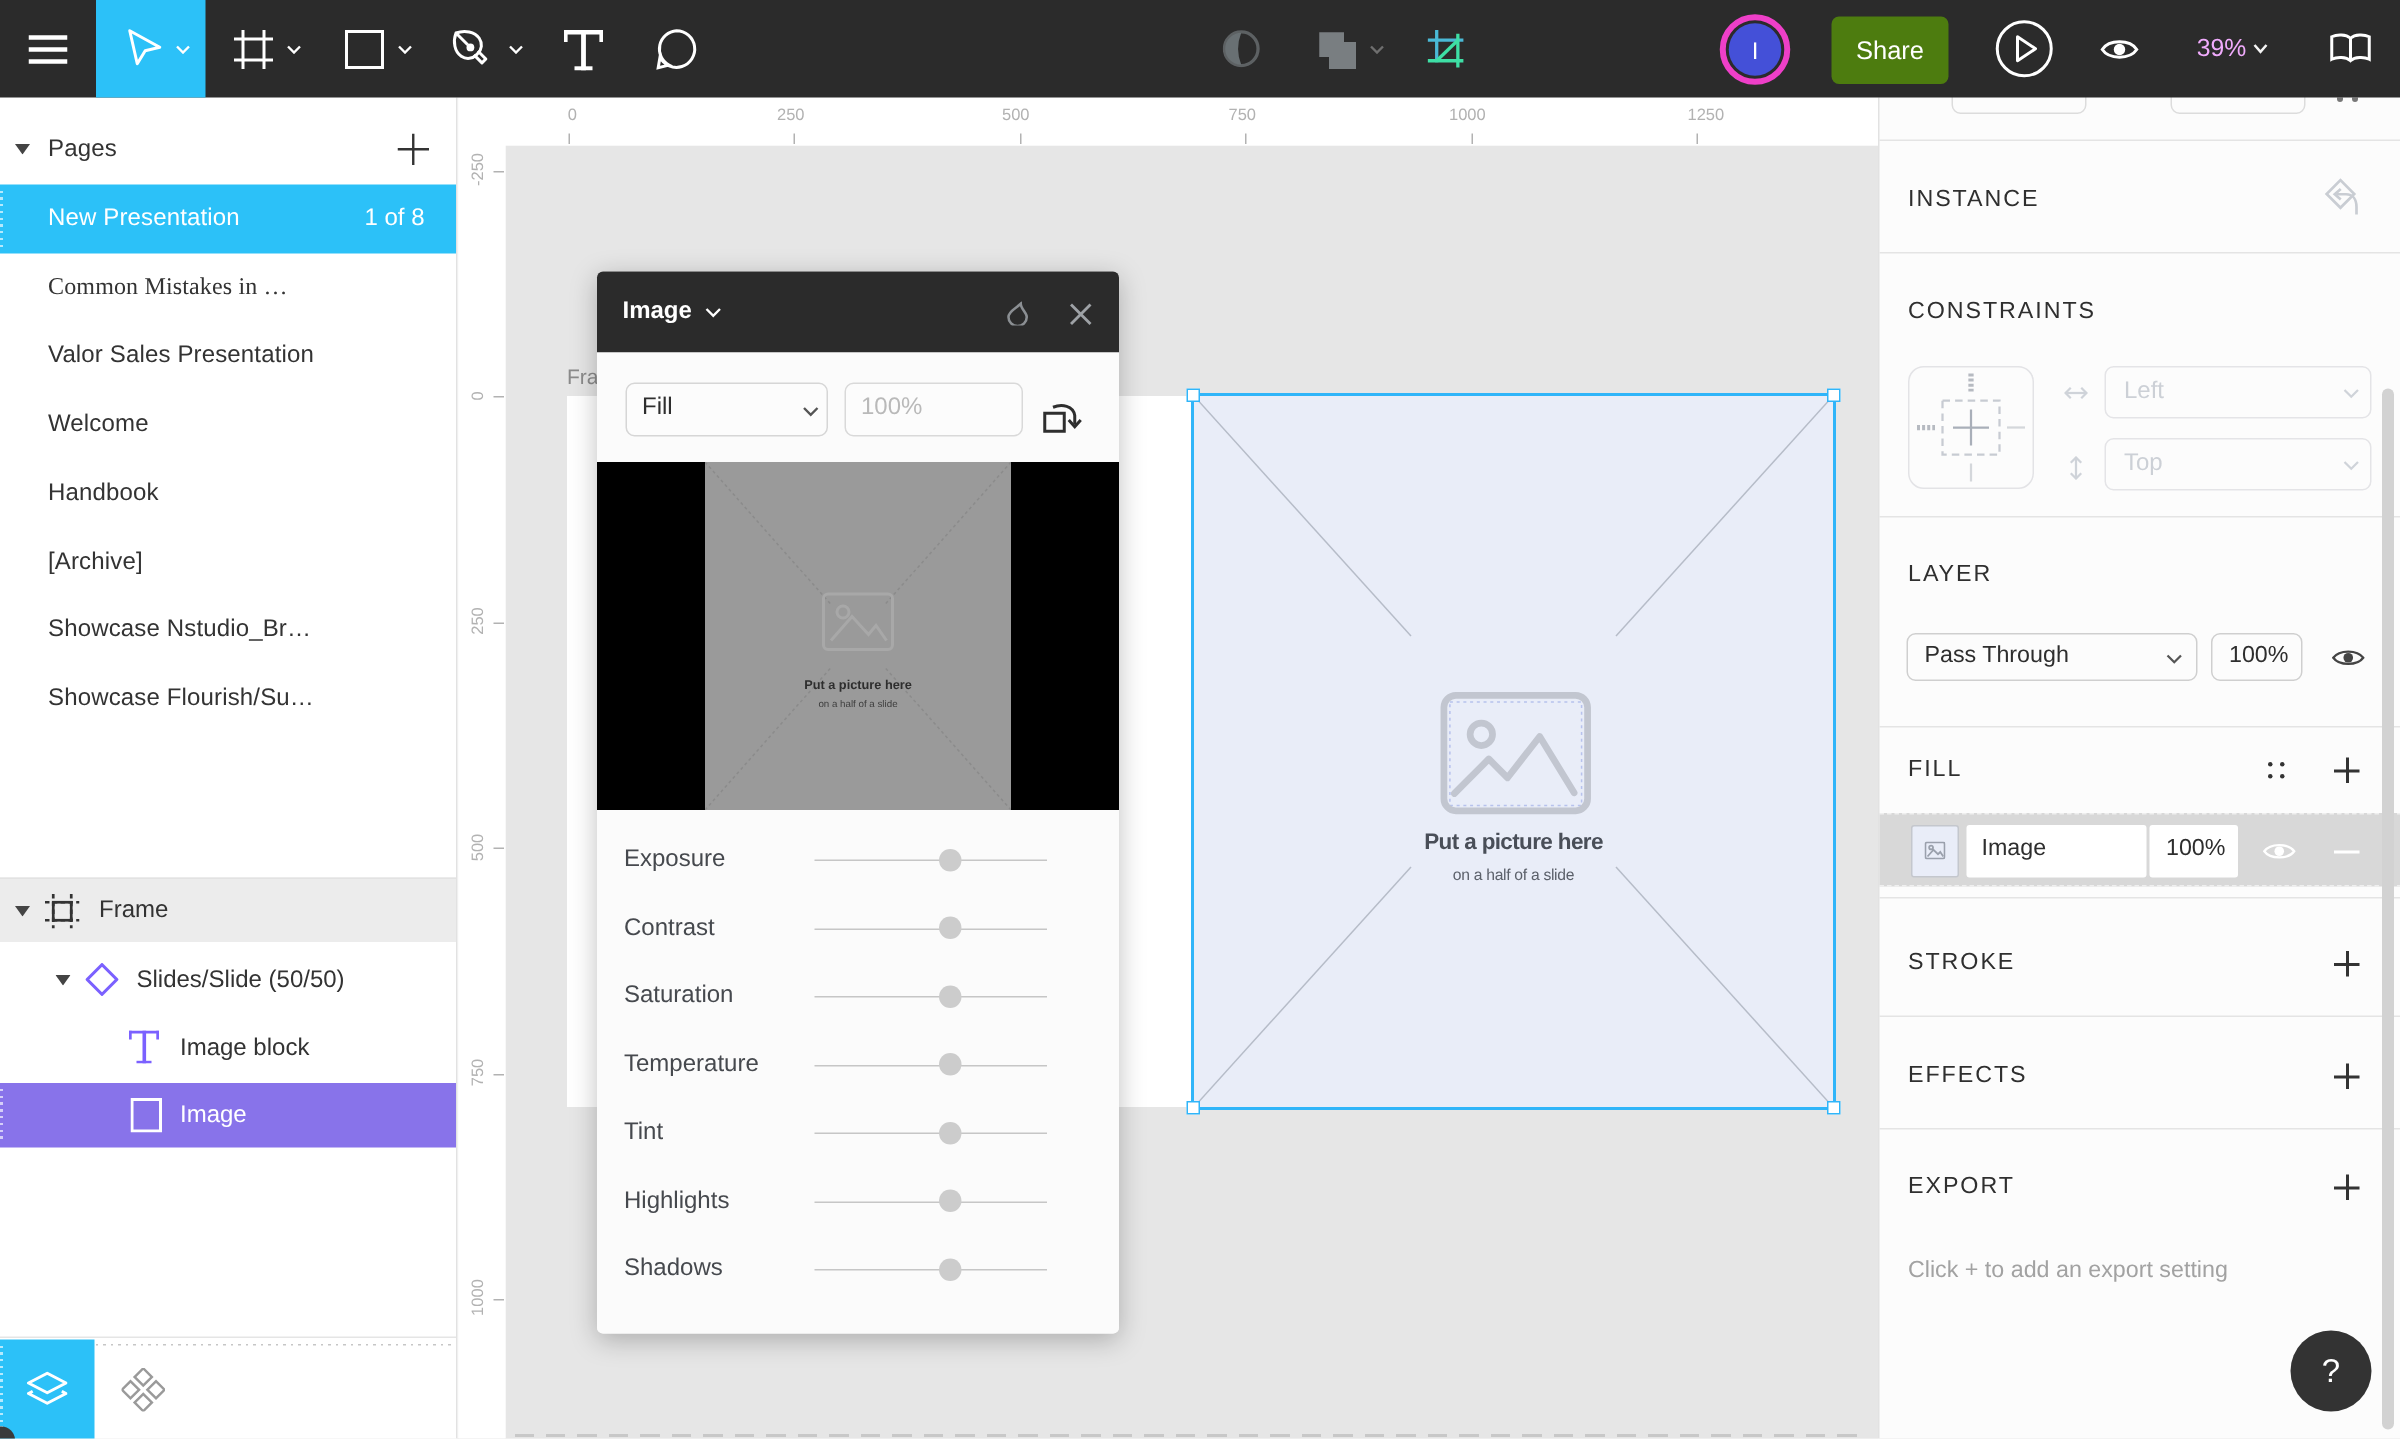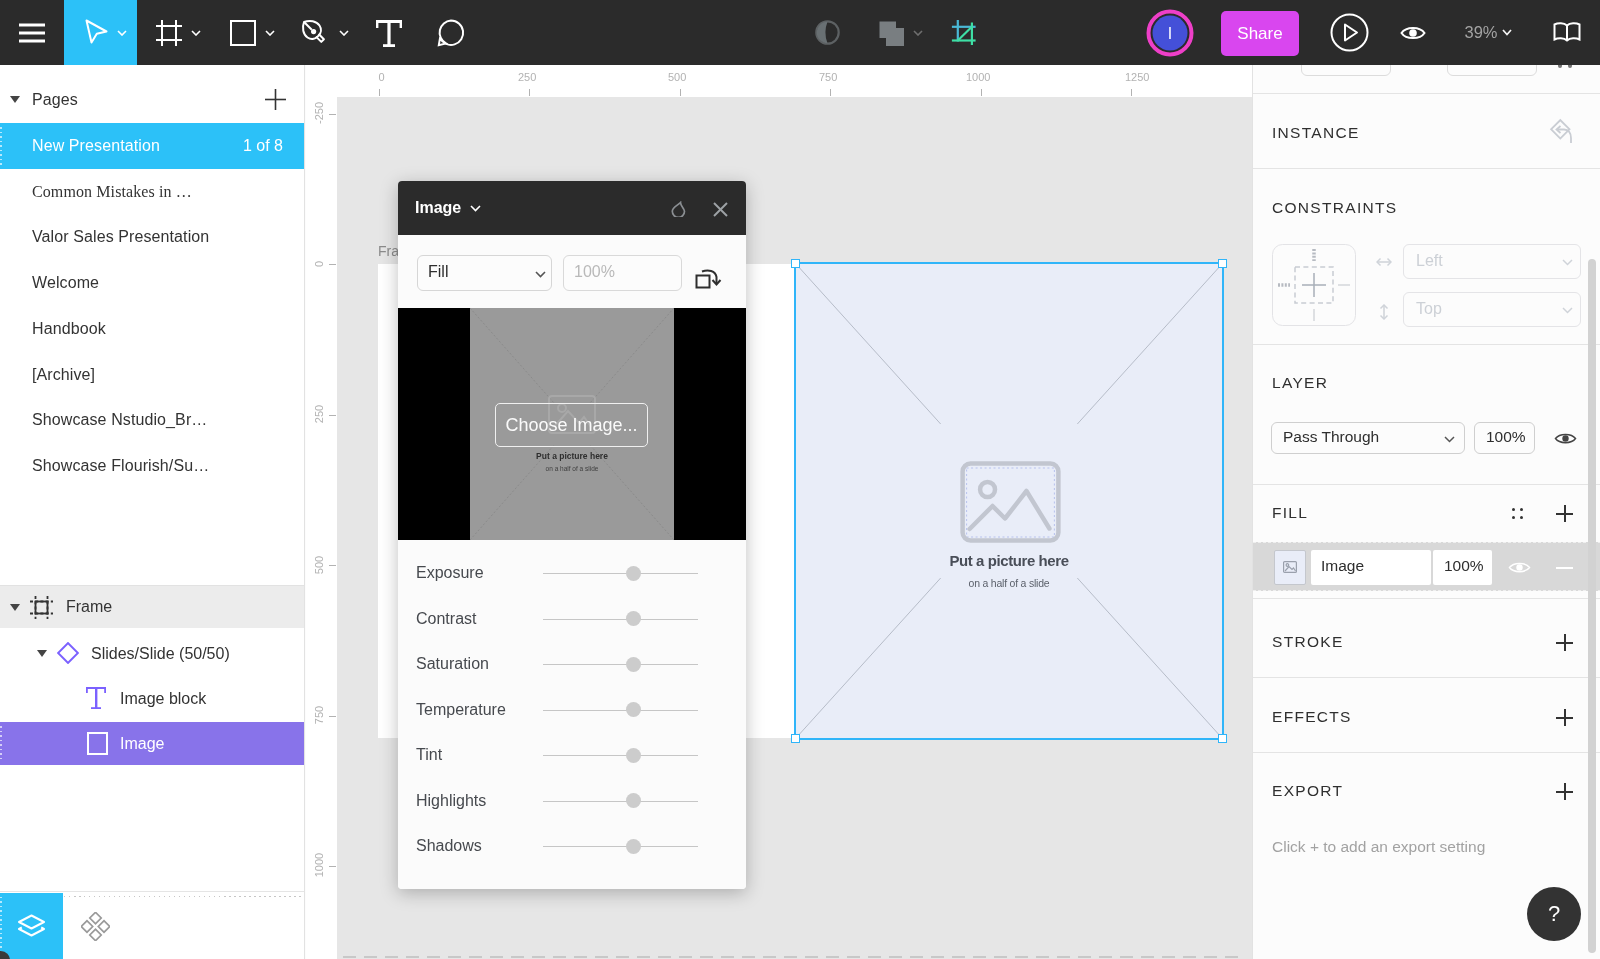--- a/index.html
+++ b/index.html
@@ -237,37 +237,37 @@
   </div>
 
   <div class="ticon" style="left:1145px; width:50px;">
     <svg width="50" height="50" viewBox="0 0 50 50">
         <circle cx="25" cy="25" r="21.5" fill="none" stroke="#ee3fc8" stroke-width="4"></circle>
         <circle cx="25" cy="25" r="17.5" fill="#4450d8"></circle>
         <text x="25" y="31" font-size="16" fill="#fff" text-anchor="middle" font-family="Liberation Sans">I</text>
       </svg>
   </div>
 
-  <div class="abs" style="left:1221px; top:11px; width:78px; height:45px; background:#d946ef; border-radius:5px; display:flex; align-items:center; justify-content:center; color:#fff; font-size:17px;">Share</div>
+  <div class="abs" style="left:1221px; top:11px; width:78px; height:45px; background:#4d7c0f; border-radius:5px; display:flex; align-items:center; justify-content:center; color:#fff; font-size:17px;">Share</div>
 
   <div class="ticon" style="left:1330px; width:39px;">
     <svg width="39" height="39" viewBox="0 0 39 39">
         <circle cx="19.5" cy="19.5" r="18" fill="none" stroke="#fff" stroke-width="2"></circle>
         <path d="M15 11.5 L27 19.5 L15 27.5 Z" fill="none" stroke="#fff" stroke-width="2" stroke-linejoin="round"></path>
       </svg>
   </div>
 
   <div class="ticon" style="left:1400px; width:26px;">
     <svg width="26" height="18" viewBox="0 0 26 18">
         <path d="M1.5 9 C6 2.2 20 2.2 24.5 9 C20 15.8 6 15.8 1.5 9 Z" fill="none" stroke="#fff" stroke-width="2"></path>
         <circle cx="13" cy="9" r="3.8" fill="#fff"></circle>
       </svg>
   </div>
 
-  <div class="ticon" style="left:1455px; width:52px; color:#a3a3a3; font-size:16.5px;">39%</div>
+  <div class="ticon" style="left:1455px; width:52px; color:#f0abfc; font-size:16.5px;">39%</div>
   <div class="ticon" style="left:1502px; width:10px;">
     <svg width="10" height="7" viewBox="0 0 10 7">
         <path d="M1 1 L5 5.5 L9 1" fill="none" stroke="#f4f4f4" stroke-width="1.7"></path>
       </svg>
   </div>
 
   <div class="ticon" style="left:1553px; width:28px;">
     <svg width="28" height="21" viewBox="0 0 28 21">
         <g fill="none" stroke="#fff" stroke-width="2">
           <path d="M14 3.5 C11 0.8 5 0.8 1.5 2.5 L1.5 17.5 C5 15.8 11 15.8 14 18.5 C17 15.8 23 15.8 26.5 17.5 L26.5 2.5 C23 0.8 17 0.8 14 3.5 Z"></path>
@@ -540,21 +540,20 @@
         <line x1="204" y1="232" x2="120" y2="137"></line>
       </g>
       <g fill="none" stroke="#a8a8a8" stroke-width="2">
         <rect x="79" y="88" width="46" height="37" rx="3"></rect>
         <circle cx="92" cy="100" r="4"></circle>
         <path d="M84 119 L98 103 L109 115 L114 109 L121 119"></path>
       </g>
       <text x="102" y="151" font-size="8.5" font-weight="bold" fill="#2e2e2e" text-anchor="middle" font-family="Liberation Sans">Put a picture here</text>
       <text x="102" y="163" font-size="6.5" fill="#3e3e3e" text-anchor="middle" font-family="Liberation Sans">on a half of a slide</text>
     </svg>
-    <div class="abs" style="left:97px; top:95px; width:153px; height:44px; border:1.5px solid #f0f0f0; border-radius:5px; color:#fafafa; font-size:18px; display:flex; align-items:center; justify-content:center;">Choose Image...</div>
   </div>
   <div id="dlg-sliders">
     <div class="srow" style="top:10px;">
         <span class="sl">Exposure</span>
         <div class="track"></div>
         <div class="knob"></div>
       </div>
     <div class="srow" style="top:55.5px;">
         <span class="sl">Contrast</span>
         <div class="track"></div>

